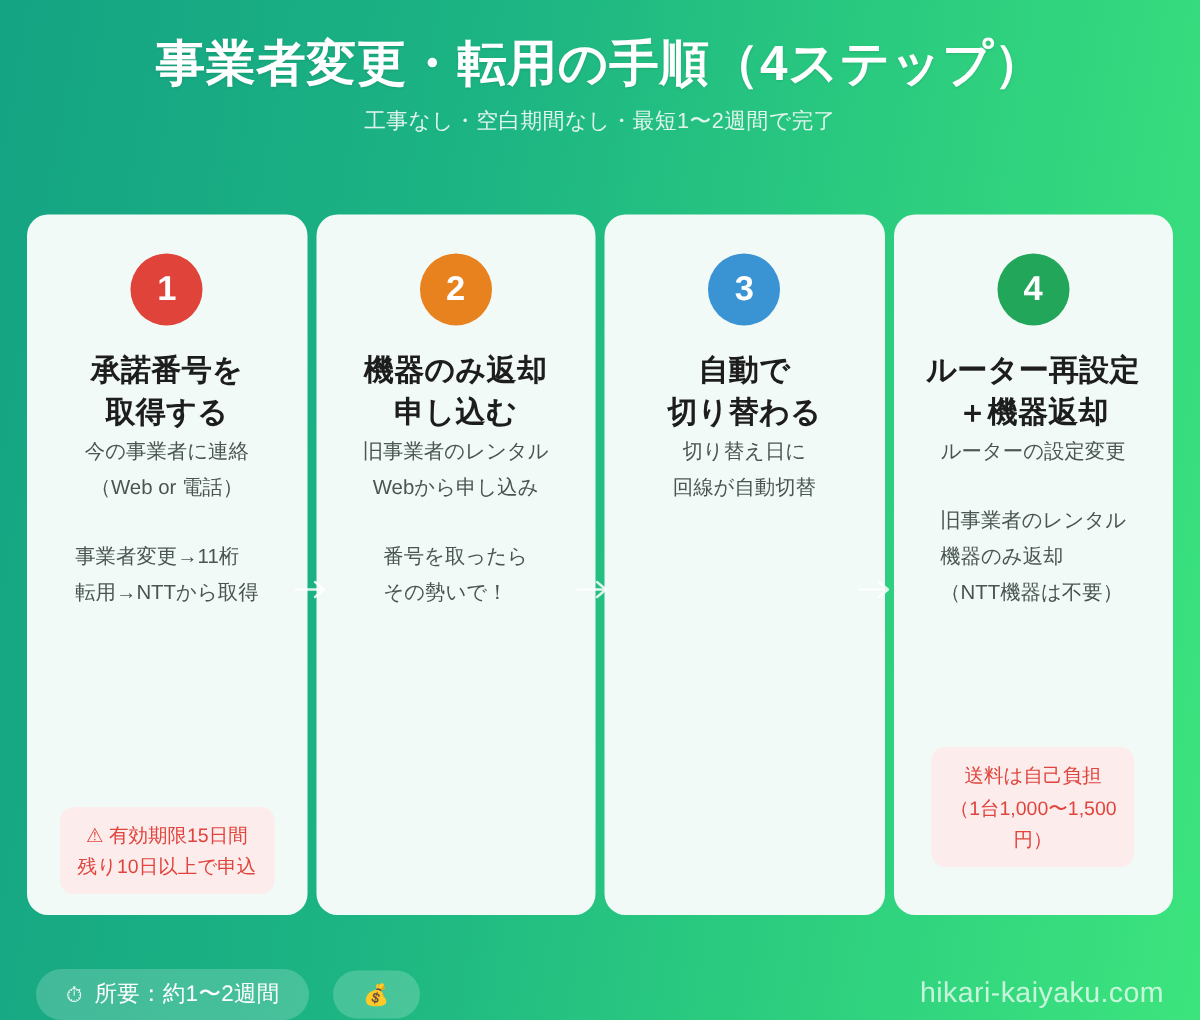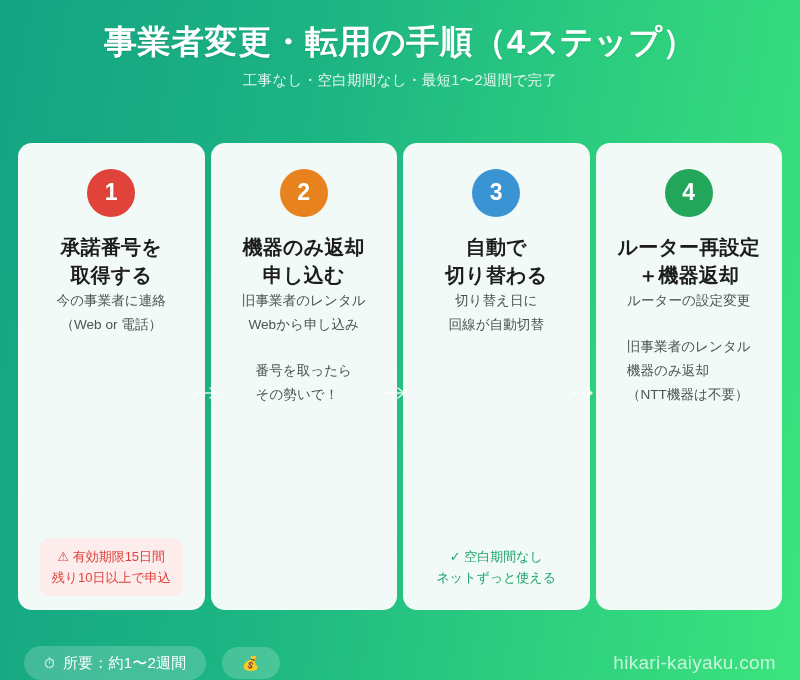--- a/index.html
+++ b/index.html
@@ -194,20 +194,22 @@
   </div>
 
   <div class="cards">
 
     <div class="card">
       <div class="badge" style="background:#e0433a">1</div>
       <div class="card-title">承諾番号を
 取得する</div>
       <div class="card-desc">今の事業者に連絡
 （Web or 電話）</div>
+      <div class="card-detail">事業者変更→11桁
+転用→NTTから取得</div>
       <div class="card-spacer"></div>
       <div class="note warn">⚠ 有効期限15日間
 残り10日以上で申込</div>
     </div>
 
     <div class="card">
       <div class="badge" style="background:#e8821e">2</div>
       <div class="card-title">機器のみ返却
 申し込む</div>
       <div class="card-desc">旧事業者のレンタル
@@ -217,33 +219,34 @@
       <div class="card-spacer"></div>
     </div>
 
     <div class="card">
       <div class="badge" style="background:#3a94d4">3</div>
       <div class="card-title">自動で
 切り替わる</div>
       <div class="card-desc">切り替え日に
 回線が自動切替</div>
       <div class="card-spacer"></div>
-      <div class="note ok">✓ 空白期間なし
-ネットずっと使える</div>
     </div>
 
     <div class="card">
       <div class="badge" style="background:#22a65a">4</div>
       <div class="card-title">ルーター再設定
 ＋機器返却</div>
       <div class="card-desc">ルーターの設定変更</div>
       <div class="card-detail">旧事業者のレンタル
 機器のみ返却
 （NTT機器は不要）</div>
       <div class="card-spacer"></div>
+      <div class="note warn" style="margin-bottom:18px">送料は自己負担
+（1台1,000〜1,500
+円）</div>
     </div>
 
     <div class="arrow" style="left:178px;">
       <svg width="26" height="14" viewBox="0 0 26 14" aria-hidden="true">
         <path d="M1 7 H19 M14 2 L20 7 L14 12" stroke="#ffffff" stroke-opacity="0.85" stroke-width="1.6" fill="none" stroke-linecap="round" stroke-linejoin="round"></path>
       </svg>
     </div>
     <div class="arrow" style="left:366px;">
       <svg width="26" height="14" viewBox="0 0 26 14" aria-hidden="true">
         <path d="M1 7 H19 M14 2 L20 7 L14 12" stroke="#ffffff" stroke-opacity="0.85" stroke-width="1.6" fill="none" stroke-linecap="round" stroke-linejoin="round"></path>

